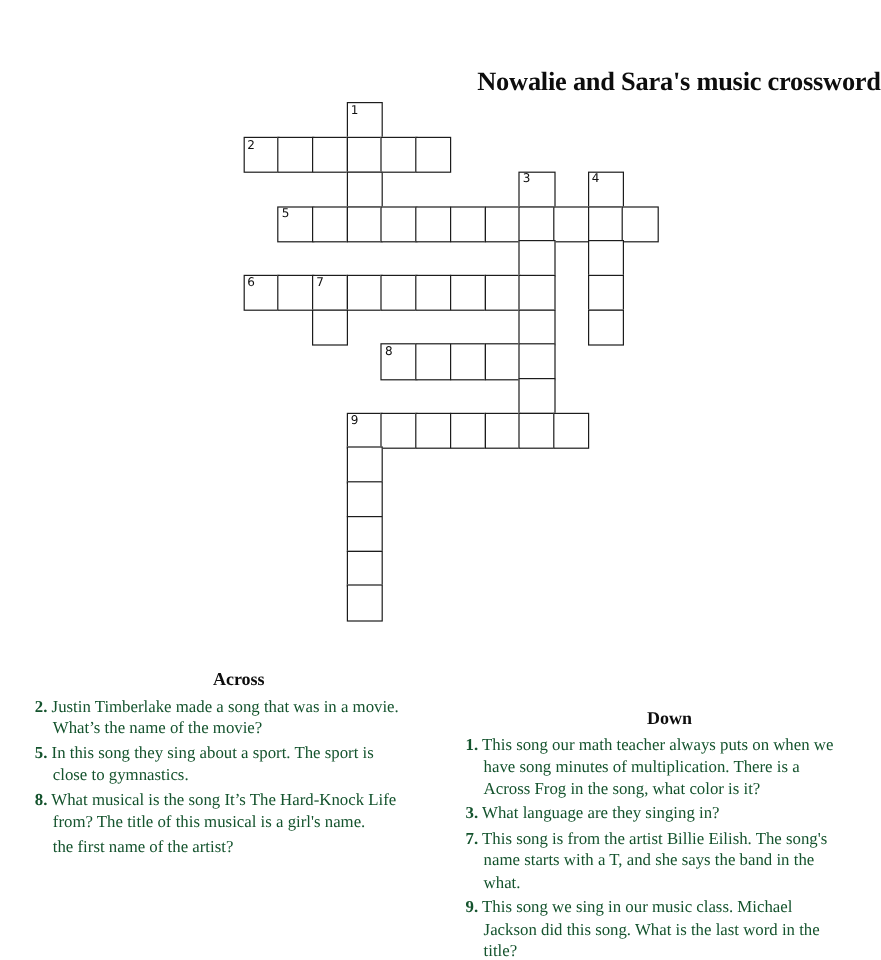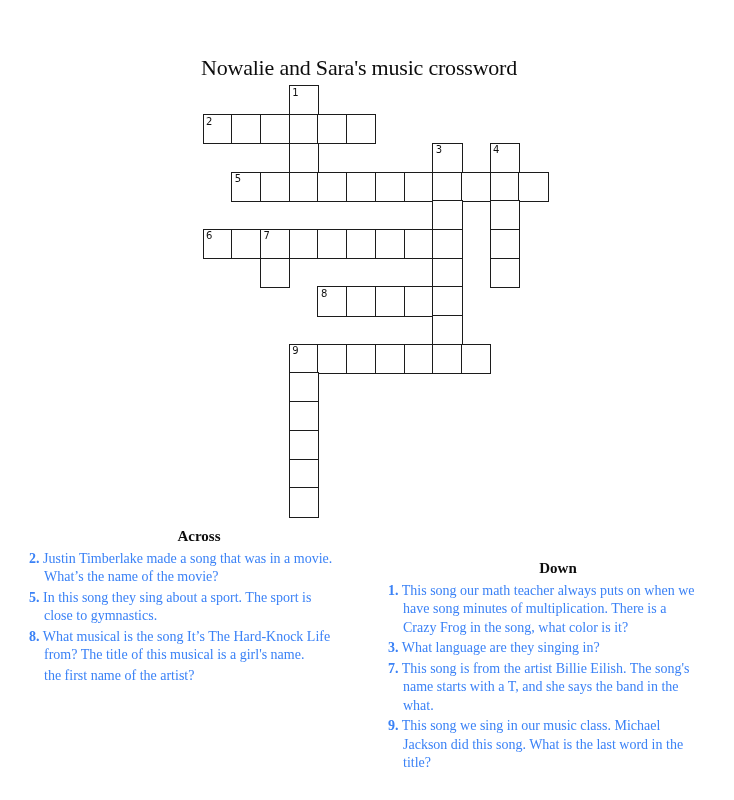--- a/index.html
+++ b/index.html
@@ -9,24 +9,24 @@
     position:relative;
     overflow:hidden;
     font-family:"Liberation Serif", serif;
     color:#111111;
   }
   #page { position:absolute; inset:0; }
 
   
   #title {
     position:absolute;
-    top:40px; left:0; width:718px;
-    text-align:center;
+    top:40px; left:16px; width:718px;
+    text-align:right;
     font-family:"Liberation Serif", serif;
-    font-weight:normal;
+    font-weight:bold;
     font-size:22px;
     letter-spacing:-0.2px;
     color:#0d0d0d;
   }
 
   
   #grid { position:absolute; inset:0; }
   .cell {
     position:absolute;
     box-sizing:border-box;
@@ -36,35 +36,35 @@
   .cell-num {
     position:absolute;
     top:0.5px; left:2.5px;
     font-family:"DejaVu Sans", sans-serif;
     font-size:10px;
     line-height:12px;
     color:#101010;
   }
 
   
-  .clue-col { position:absolute; top:528px; }
+  .clue-col { position:absolute; top:559px; }
   #across-col { left:29px;  width:340px; }
   #down-col   { left:388px; width:340px;margin-top:32px; }
   .clue-header {
     font-size:15px;
     font-weight:bold;
     text-align:center;
     margin:0 0 5px 0;
     color:#0d0d0d;
   }
   .clue {
     font-size:14px;
     line-height:18.4px;
     margin:0 0 2.2px 0;
-    color:#3b82f6;
+    color:#14532d;
   }
   .clue .line { white-space:nowrap; }
   .clue .cont { padding-left:15px; }
   .clue .num { font-weight:bold; }
 </style>
 </head>
 <body>
 
 <div id="page">
 
@@ -165,21 +165,21 @@
         </div>
       </div>
   </div>
 
   <div id="down-col" class="clue-col">
     <h2 class="clue-header">Down</h2>
     <div id="down-list">
         <div class="clue">
           <div class="line"><span class="num">1.</span> This song our math teacher always puts on when we</div>
           <div class="line cont">have song minutes of multiplication. There is a</div>
-          <div class="line cont">Crazy Frog in the song, what color is it?</div>
+          <div class="line cont">Across Frog in the song, what color is it?</div>
         </div>
         <div class="clue">
           <div class="line"><span class="num">3.</span> What language are they singing in?</div>
         </div>
         <div class="clue">
           <div class="line"><span class="num">7.</span> This song is from the artist Billie Eilish. The song's</div>
           <div class="line cont">name starts with a T, and she says the band in the</div>
           <div class="line cont">what.</div>
         </div>
         <div class="clue">

